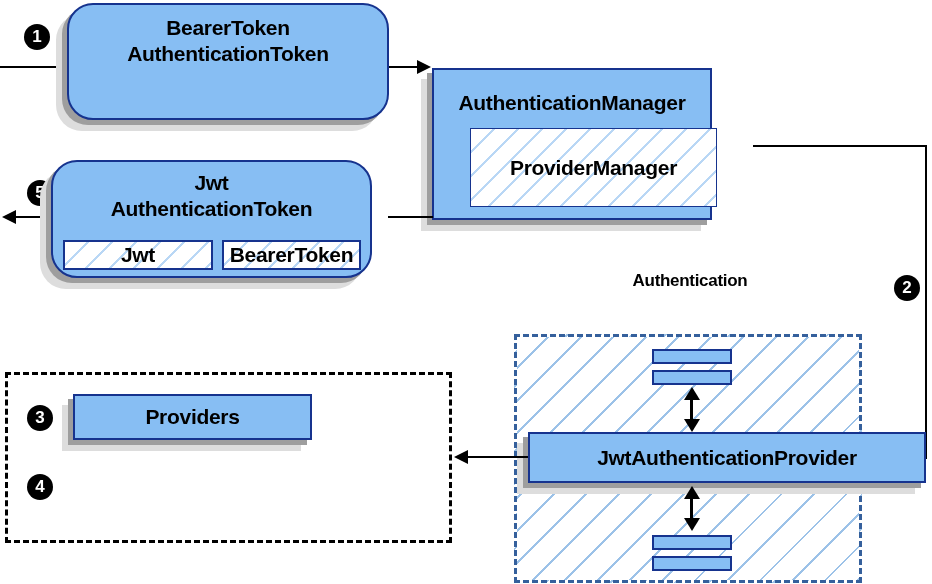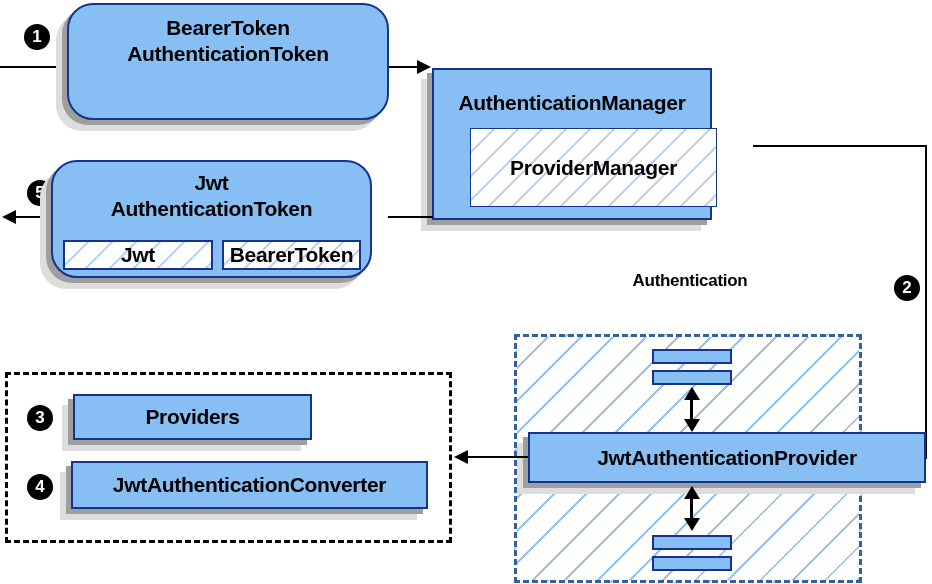--- a/index.html
+++ b/index.html
@@ -140,23 +140,20 @@
     <div class="bar" style="left:135px;top:219px;"></div>
   </div>
 
   <div class="hline" style="left:468px;top:456px;width:60px;"></div>
   <div class="head-left" style="left:454px;top:450px;"></div>
 
   <div class="group-black" style="left:5px;top:372px;width:447px;height:171px;">
     <div class="node flexcenter" style="left:65px;top:19px;width:239px;height:46px;">
       <span>Providers</span>
     </div>
-    <div class="node flexcenter" style="left:63px;top:86px;width:357px;height:48px;">
-      <span>JwtAuthenticationConverter</span>
-    </div>
   </div>
   <div class="badge" style="left:27px;top:405px;">
       <span>3</span>
     </div>
   <div class="badge" style="left:27px;top:474px;">
       <span>4</span>
     </div>
 
 </div>
 

